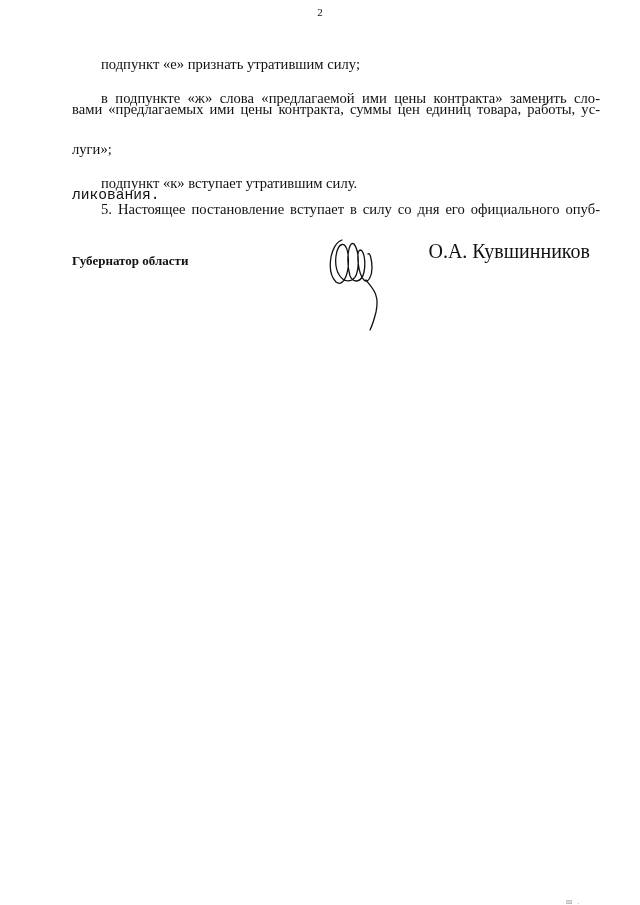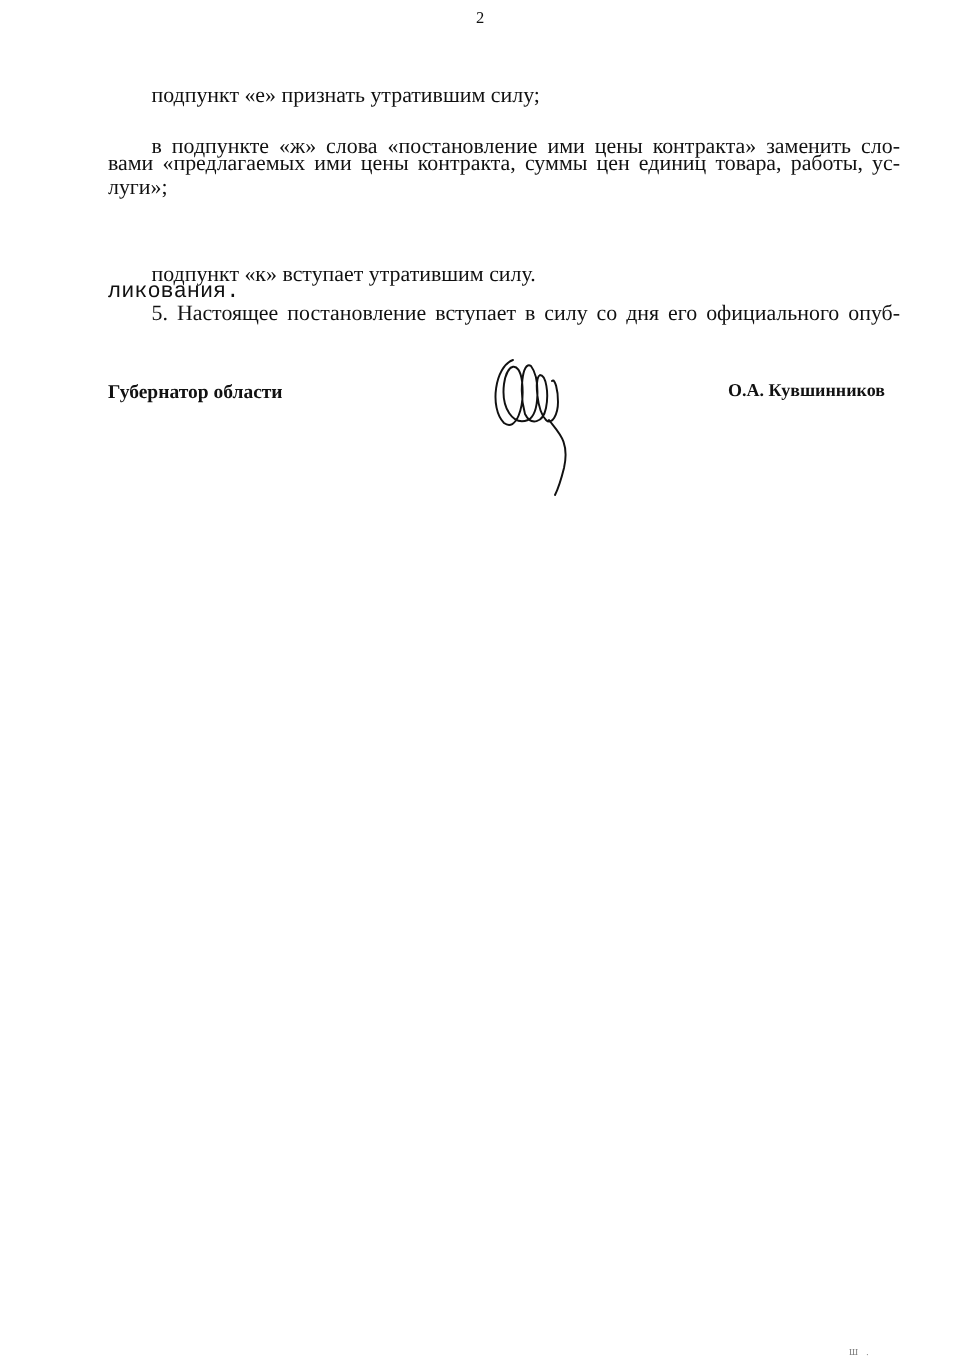--- a/index.html
+++ b/index.html
@@ -4,34 +4,34 @@
 <style>
   html, body { margin: 0; padding: 0; background: #ffffff; }
   body { width: 640px; height: 905px; position: relative; overflow: hidden;
          font-family: "Liberation Serif", "DejaVu Serif", serif; color: #111; }
   .page-number { position: absolute; top: 6px; left: 0; width: 100%; text-align: center; font-size: 11px; }
   .body-text { position: absolute; left: 72px; width: 528px; font-size: 14.6px; line-height: 26.5px; }
   .line { display: block; white-space: nowrap; }
   .indent { padding-left: 29px; margin-top: 22px; }
   .justify { text-align: justify; text-align-last: justify; white-space: normal; }
   .sig-left { position: absolute; left: 72px; top: 253px; font-weight: bold; font-size: 13px; }
-  .sig-right { position: absolute; right: 50px; top: 253px; font-weight: bold; font-size: 12px; }
+  .sig-right { position: absolute; right: 50px; top: 240px; font-weight: normal; font-size: 20px; }
   .signature { position: absolute; left: 320px; top: 232px; width: 90px; height: 100px; }
   .footer-mark { position: absolute; left: 566px; top: 899px; font-size: 6px; color: #777; letter-spacing: 2px; }
 </style>
 </head>
 <body>
 
 <div class="page-number">2</div>
 
 <div class="body-text">
   <span class="line indent" style="position:absolute; top:29px;">подпункт «е» признать утратившим силу;</span>
-  <span class="line indent justify" style="position:absolute; top:63px; width:499px;">в подпункте «ж» слова «постановление ими цены контракта» заменить сло-</span>
+  <span class="line indent justify" style="position:absolute; top:63px; width:499px;">в подпункте «ж» слова «предлагаемой ими цены контракта» заменить сло-</span>
   <span class="line justify" style="position:absolute; top:96px; width:528px;">вами «предлагаемых ими цены контракта, суммы цен единиц товара, работы, ус-</span>
-  <span class="line" style="position:absolute; top:112px;">луги»;</span>
+  <span class="line" style="position:absolute; top:136px;">луги»;</span>
   <span class="line indent" style="position:absolute; top:148px;">подпункт «к» вступает утратившим силу.</span>
   <span class="line indent justify" style="position:absolute; top:174px; width:499px;">5. Настоящее постановление вступает в силу со дня его официального опуб-</span>
   <span class="line" style="position:absolute; top:182px;font-family:Liberation Mono, monospace;">ликования.</span>
 </div>
 
 <div class="sig-left">Губернатор области</div>
 
 <svg class="signature" viewBox="0 0 90 100">
   <path d="M22 8 C10 12, 6 40, 16 50 C24 56, 30 40, 28 22 C26 8, 18 10, 16 24 C14 40, 22 52, 32 48 C40 44, 40 20, 34 12 C28 8, 26 30, 30 44 C34 52, 42 50, 44 40 C46 30, 44 18, 40 18 C36 20, 38 42, 44 48 C48 52, 52 44, 52 36 C52 28, 50 20, 48 22 M46 48 C52 56, 60 62, 56 80 C54 88, 52 94, 50 98" fill="none" stroke="#111" stroke-width="1.3" stroke-linecap="round"></path>
 </svg>

